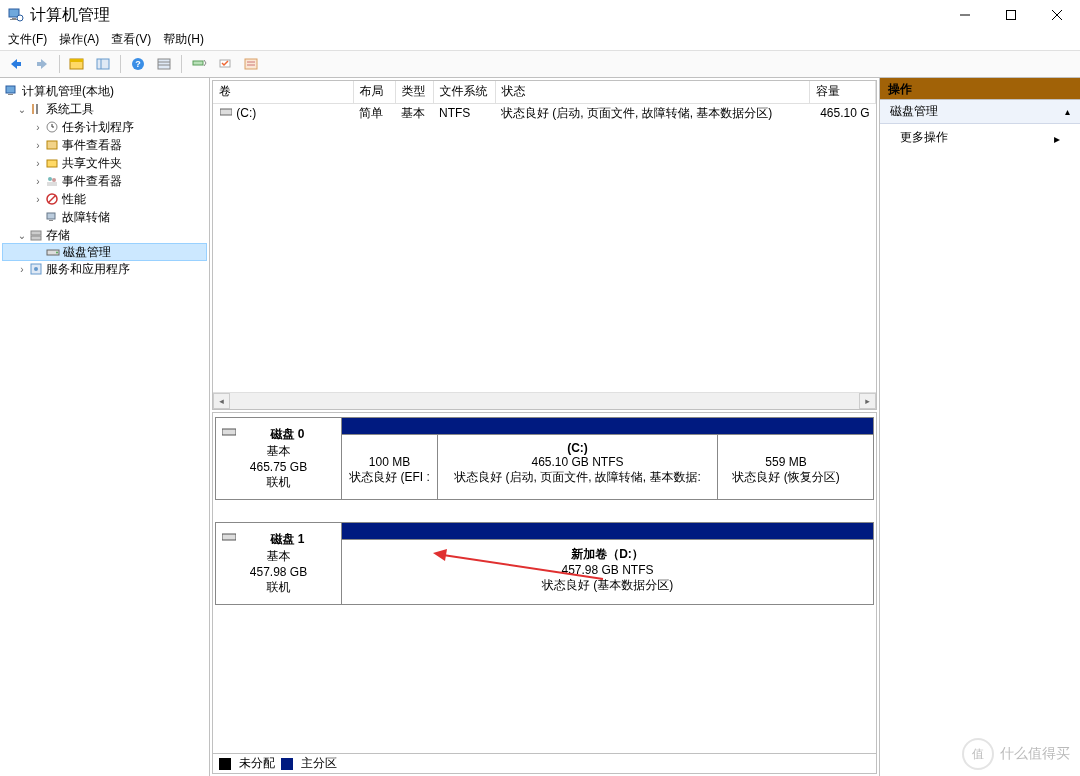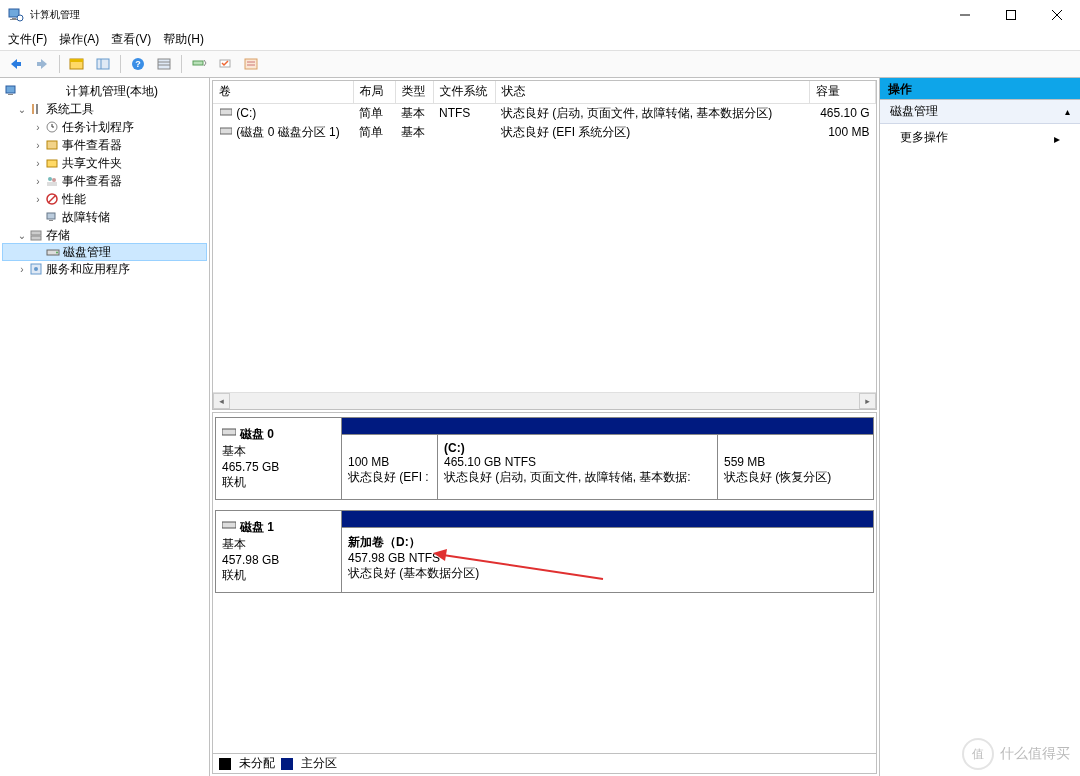--- a/index.html
+++ b/index.html
@@ -1,21 +1,21 @@
 <!DOCTYPE html>
 <html><head>
 <meta charset="utf-8">
 <style>
 * { box-sizing: border-box; margin: 0; padding: 0; }
 html, body { width: 1080px; height: 776px; font-family: "Microsoft YaHei", "Segoe UI", sans-serif; font-size: 12px; background: #fff; overflow: hidden; }
 
 
 .titlebar { height: 30px; display: flex; align-items: center; background: #fff; }
 .titlebar .icon { width: 16px; height: 16px; margin: 0 6px 0 8px; }
-.titlebar .title { flex: 1; font-size: 10px; }
+.titlebar .title { flex: 1; font-size: 16px; }
 .titlebar .controls { display: flex; }
 .titlebar .controls .btn { width: 46px; height: 30px; display: flex; align-items: center; justify-content: center; }
 
 
 .menubar { height: 20px; display: flex; align-items: center; padding: 0 4px 2px 8px; }
 .menubar span { margin-right: 12px; cursor: default; }
 
 
 .toolbar { height: 28px; border-top: 1px solid #e0e0e0; border-bottom: 1px solid #c0c0c0; display: flex; align-items: center; padding: 0 4px; gap: 2px; background: #fafafa; }
 .toolbar .sep { width: 1px; height: 18px; background: #ccc; margin: 0 3px; }
@@ -25,54 +25,54 @@
 .main { display: flex; height: 698px; }
 .tree-pane { width: 210px; border-right: 1px solid #c0c0c0; padding: 4px 2px; overflow: auto; }
 .center-pane { flex: 1; display: flex; flex-direction: column; border-right: 1px solid #c0c0c0; }
 .actions-pane { width: 200px; display: flex; flex-direction: column; }
 
 
 .tree-node { display: flex; align-items: center; height: 18px; cursor: default; white-space: nowrap; }
 .tree-node .exp { width: 12px; text-align: center; font-size: 10px; color: #666; }
 .tree-node .ic { width: 16px; height: 16px; display: inline-flex; align-items: center; justify-content: center; margin-right: 2px; }
 .tree-node.selected { background: #cce8ff; border: 1px solid #99d1ff; height: 18px; margin: -1px 0; }
-.indent-0 { padding-left: 2px; gap: 44px; }
+.indent-0 { padding-left: 2px; }
 .indent-1 { padding-left: 14px; }
 .indent-2 { padding-left: 30px; }
 
 
 .vol-table-wrap { flex: 0 0 330px; border: 1px solid #c0c0c0; margin: 2px; display: flex; flex-direction: column; position: relative; }
 .vol-table { width: 100%; border-collapse: collapse; table-layout: fixed; }
 .vol-table th { text-align: left; font-weight: normal; background: #fff; border-right: 1px solid #e0e0e0; border-bottom: 1px solid #e0e0e0; padding: 2px 6px; height: 22px; }
 .vol-table td { padding: 1px 6px; height: 18px; white-space: nowrap; overflow: hidden; }
 .vol-table .dicon { display: inline-block; width: 14px; text-align: center; }
 .hscroll { height: 17px; display: flex; background: #f0f0f0; border-top: 1px solid #e0e0e0; }
 .hscroll .arrow { width: 17px; background: #f0f0f0; border: 1px solid #ccc; display: flex; align-items: center; justify-content: center; font-size: 9px; color: #666; }
 .hscroll .track { flex: 1; background: #f0f0f0; }
 
 
 .disk-pane { flex: 1; border: 1px solid #c0c0c0; margin: 0 2px 2px 2px; padding: 4px 2px; overflow: auto; position: relative; }
-.disk-row { display: flex; margin-bottom: 10px; border: 1px solid #888; }
+.disk-row { display: flex; margin-bottom: 22px; border: 1px solid #888; text-align: center; }
 .disk-info { width: 126px; border-right: 1px solid #888; padding: 8px 6px; background: #fff; position: relative; }
 .disk-info .dtitle { font-weight: bold; }
 .disk-info .dic { position: absolute; left: 6px; top: 8px; }
 .disk-parts { flex: 1; display: flex; flex-direction: column; }
 .disk-header { height: 16px; background: #001a80; }
 .disk-parts-row { flex: 1; display: flex; border-top: 1px solid #888; }
 .part { border-right: 1px solid #888; padding: 6px 6px; min-width: 0; overflow: hidden; white-space: nowrap; }
 .part:last-child { border-right: none; }
 
 
 .legend { height: 20px; border-top: 1px solid #c0c0c0; display: flex; align-items: center; padding: 0 6px; gap: 6px; background: #fff; position: absolute; left: 0; right: 0; bottom: 0; }
 .lg-box { width: 12px; height: 12px; display: inline-block; margin-right: 2px; }
 .lg-black { background: #000; }
 .lg-blue { background: #001a80; }
 
 
-.actions-pane .hdr { height: 22px; border-bottom: 1px solid #c0c0c0; padding: 3px 8px; font-weight: bold; background: #0ea5e9; }
+.actions-pane .hdr { height: 22px; border-bottom: 1px solid #c0c0c0; padding: 3px 8px; font-weight: bold; background: #a16207; }
 .actions-pane .sect { background: #eef3fb; padding: 3px 10px; border-bottom: 1px solid #d0d8e8; display: flex; align-items: center; }
 .actions-pane .sect .up { margin-left: auto; font-size: 10px; }
 .actions-pane .item { padding: 5px 20px; display: flex; align-items: flex-end; }
 .actions-pane .item .arr { margin-left: auto; font-size: 12px; }
 
 
 .arrow-anno { position: absolute; pointer-events: none; }
 
 
 .watermark { position: absolute; right: 10px; bottom: 6px; opacity: 0.4; display: flex; align-items: center; gap: 6px; font-size: 14px; color: #555; }
@@ -319,30 +319,20 @@
         <tbody id="vol-rows">
             <tr>
               <td><span class="dicon"><svg width="12" height="10">
                     <rect x="0" y="2" width="12" height="6" fill="#ddd" stroke="#666"></rect>
                   </svg></span> (C:)</td>
               <td>简单</td>
               <td>基本</td>
               <td>NTFS</td>
               <td>状态良好 (启动, 页面文件, 故障转储, 基本数据分区)</td>
               <td style="text-align:right">465.10 G</td>
-            </tr>
-            <tr>
-              <td><span class="dicon"><svg width="12" height="10">
-                    <rect x="0" y="2" width="12" height="6" fill="#ddd" stroke="#666"></rect>
-                  </svg></span> (磁盘 0 磁盘分区 1)</td>
-              <td>简单</td>
-              <td>基本</td>
-              <td></td>
-              <td>状态良好 (EFI 系统分区)</td>
-              <td style="text-align:right">100 MB</td>
             </tr>
           </tbody>
       </table>
       <div style="flex:1"></div>
       <div class="hscroll">
         <div class="arrow">◂</div>
         <div class="track"></div>
         <div class="arrow">▸</div>
       </div>
     </div>

